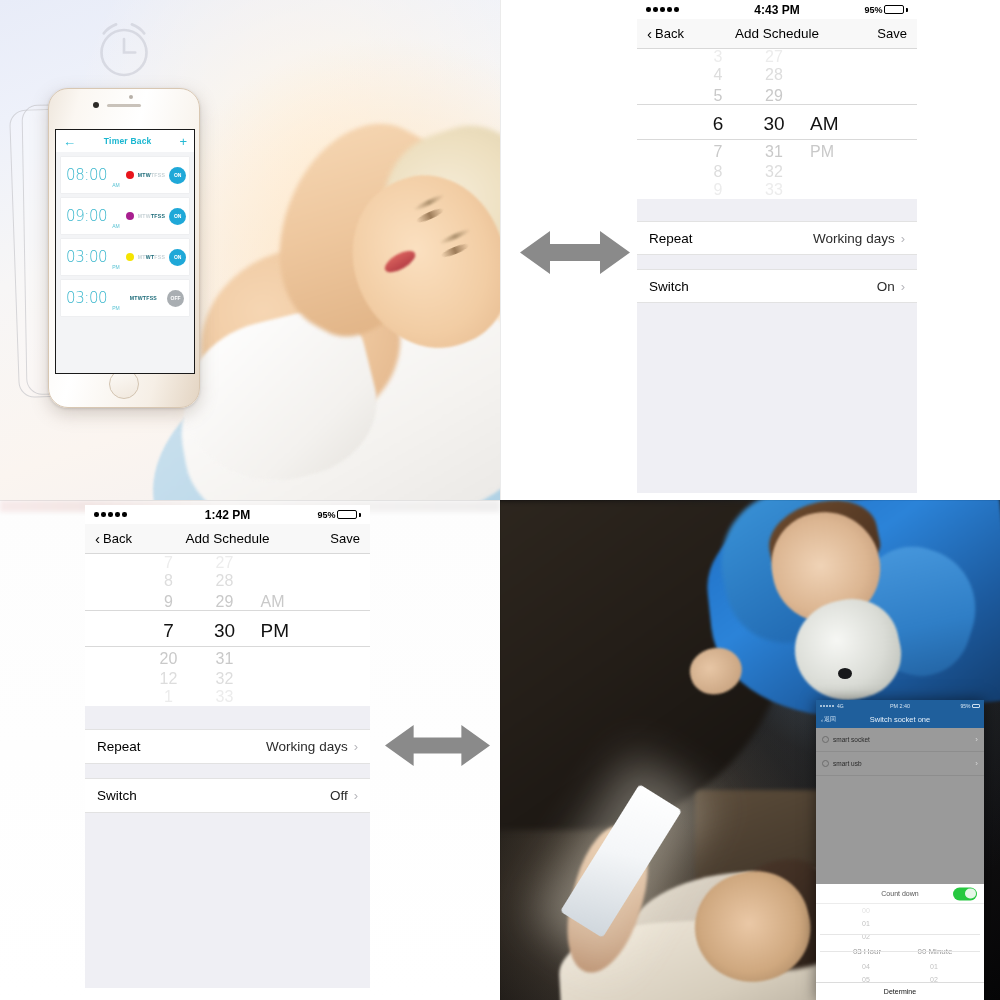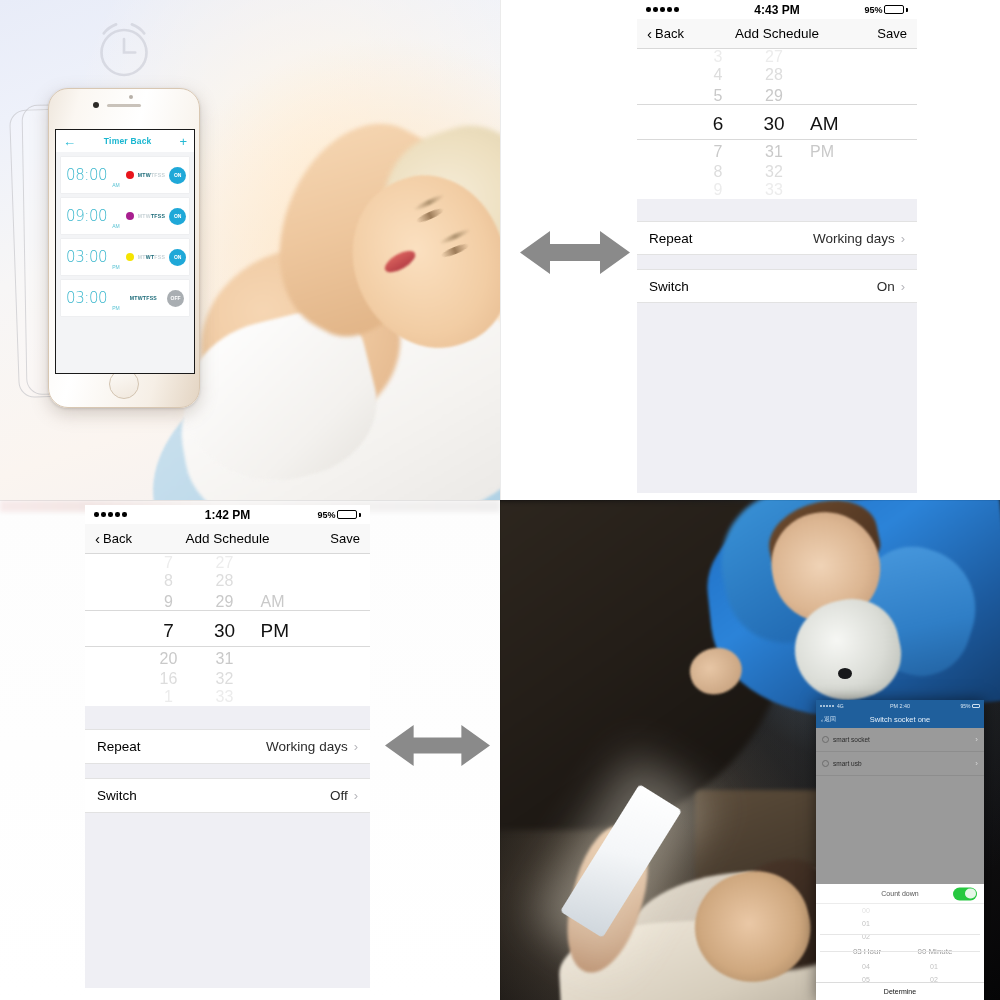--- a/index.html
+++ b/index.html
@@ -619,21 +619,21 @@
       <div class="picker" style="height:152px;">
         <div class="pk-line" style="top:56px;"></div>
         <div class="pk-line" style="top:92px;"></div>
         <div class="picker-cols">
           <div class="pk-col hour">
             <div class="pk-item fade" style="height:17px">7</div>
             <div class="pk-item dim" style="height:20px">8</div>
             <div class="pk-item" style="height:21px">9</div>
             <div class="pk-item sel" style="height:36px">7</div>
             <div class="pk-item" style="height:21px">20</div>
-            <div class="pk-item dim" style="height:20px">16</div>
+            <div class="pk-item dim" style="height:20px">12</div>
             <div class="pk-item fade" style="height:15px">1</div>
           </div>
           <div class="pk-col min">
             <div class="pk-item fade" style="height:17px">27</div>
             <div class="pk-item dim" style="height:20px">28</div>
             <div class="pk-item" style="height:21px">29</div>
             <div class="pk-item sel" style="height:36px">30</div>
             <div class="pk-item" style="height:21px">31</div>
             <div class="pk-item dim" style="height:20px">32</div>
             <div class="pk-item fade" style="height:15px">33</div>

